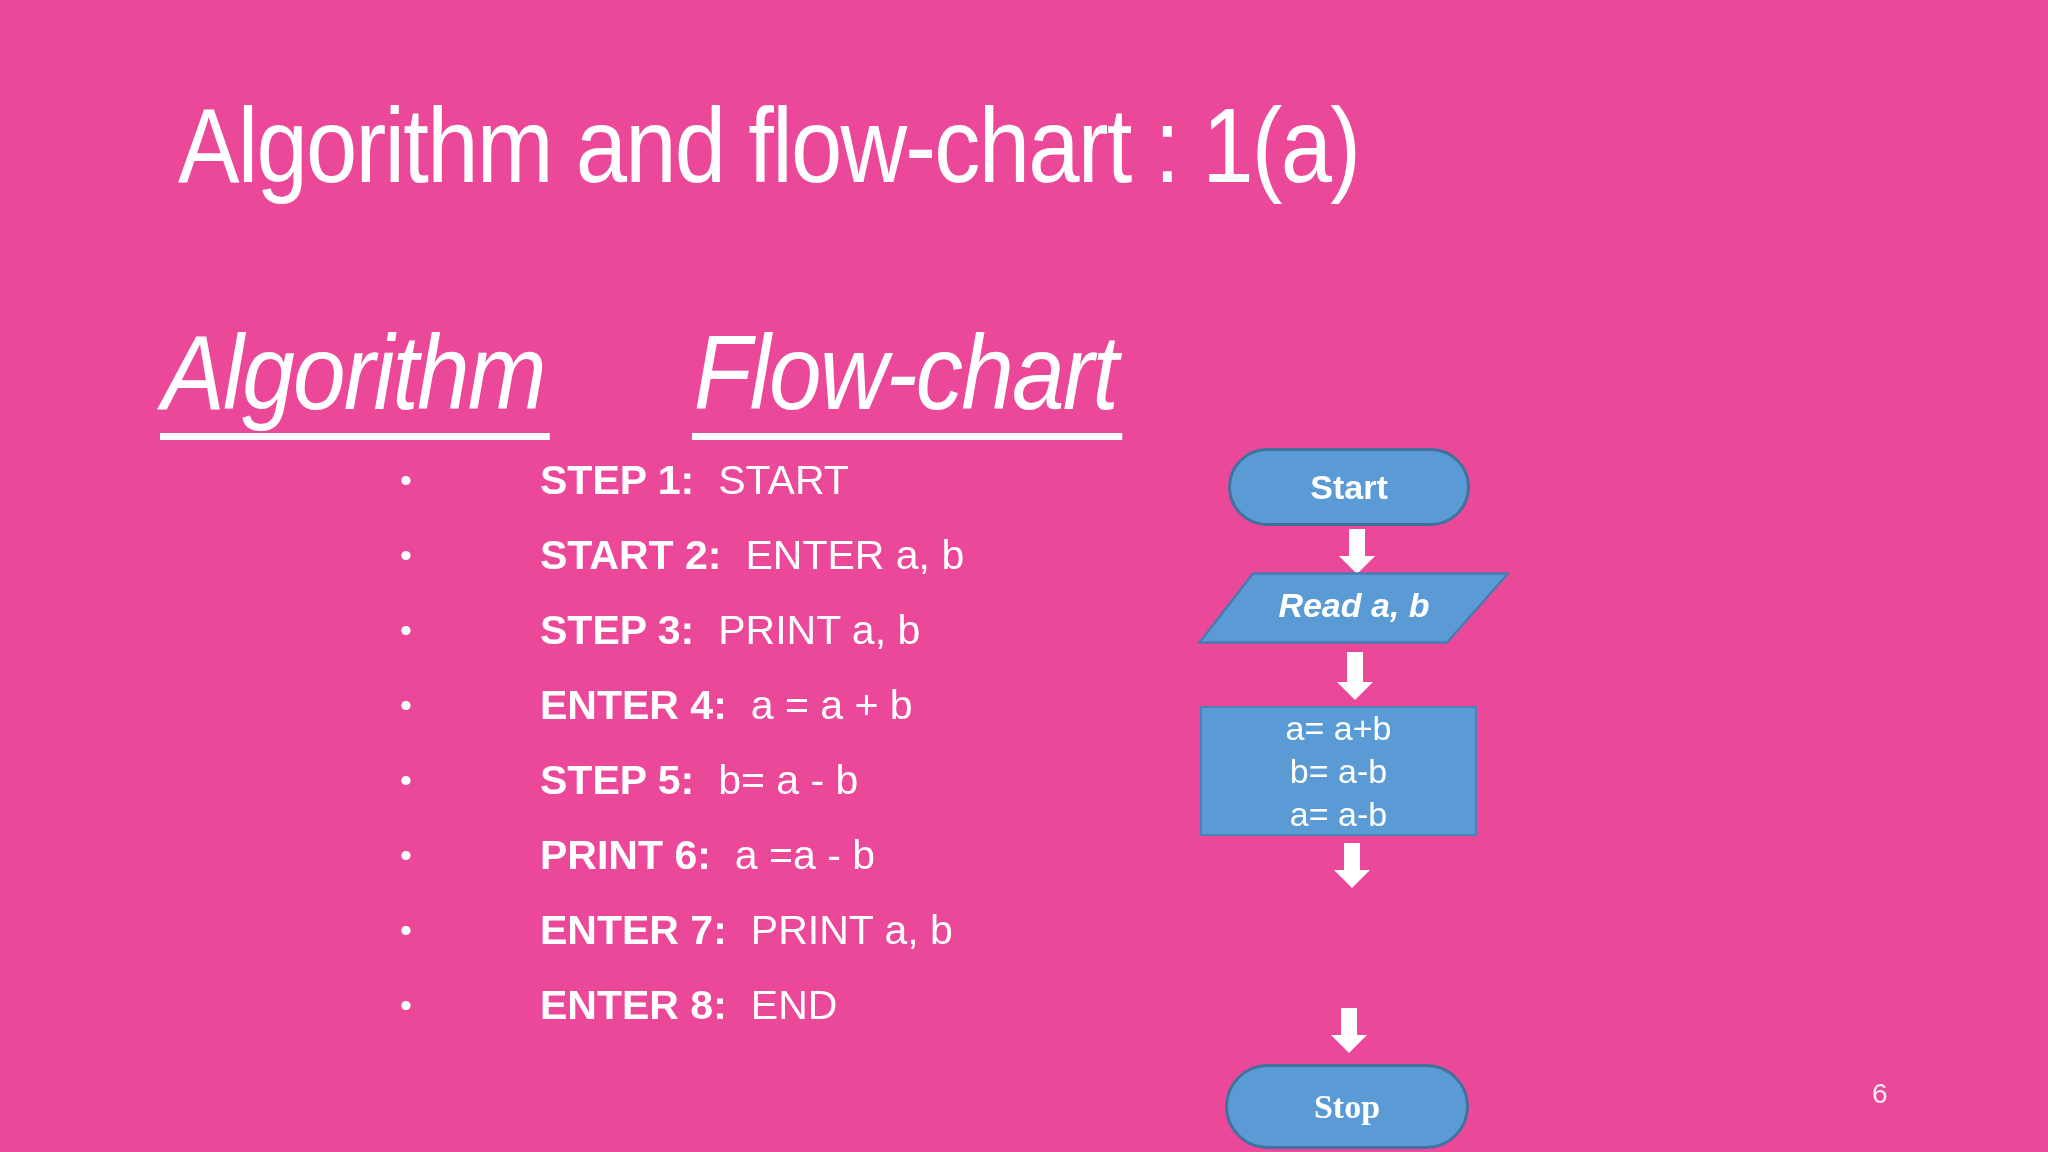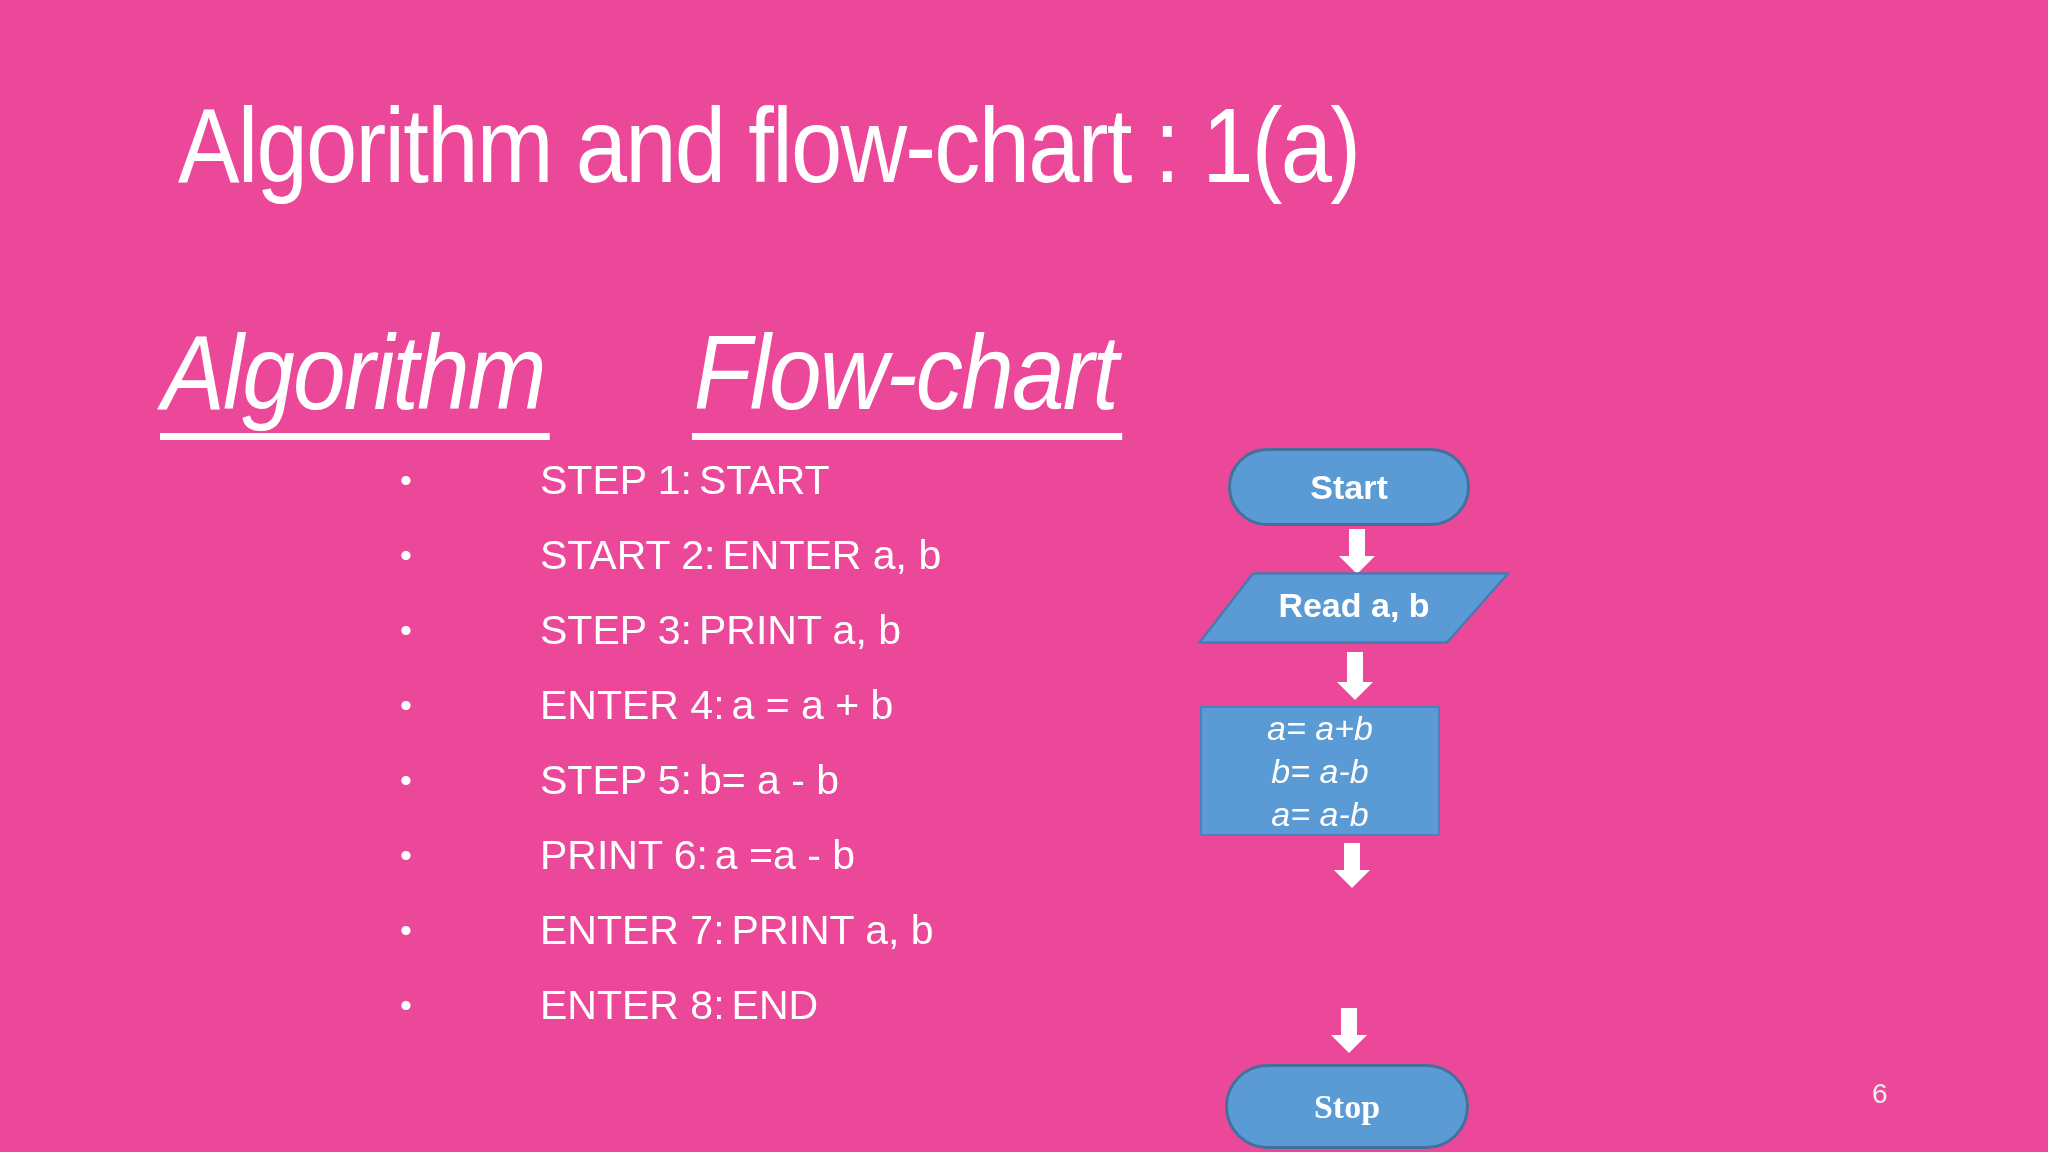--- a/index.html
+++ b/index.html
@@ -55,21 +55,21 @@
     padding-left:140px;
     white-space:nowrap;
   }
   .step .bullet{
     position:absolute;
     left:0;top:0;
     font-size:34px;
     line-height:75px;
     color:#ffffff;
   }
-  .step .step-label{font-weight:400;margin-right:7px;}
+  .step .step-label{font-weight:700;margin-right:24px;}
   .step .step-text{font-weight:400;}
   
   .node-label{
     position:absolute;
     left:0;top:0;width:100%;height:100%;
     display:flex;align-items:center;justify-content:center;
     font-weight:700;
     font-size:34px;
     color:#ffffff;
     white-space:nowrap;
@@ -78,30 +78,30 @@
     position:absolute;
     background:#5b9bd5;
     border:3px solid #41719c;
     border-radius:44px;
     box-sizing:border-box;
   }
   .terminator.start{left:1228px;top:448px;width:242px;height:78px;}
   .terminator.stop{left:1225px;top:1064px;width:244px;height:85px;font-family:Liberation Serif, serif;}
   .io-shape{position:absolute;}
   .io-shape svg{position:absolute;left:0;top:0;}
-  .io-read{left:1198px;top:572px;width:312px;height:66px;}
+  .io-read{left:1198px;top:572px;width:312px;height:66px;font-style:italic;}
   .io-write{left:1178px;top:900px;width:330px;height:64px;}
   .process-rect{
     position:absolute;
-    left:1200px;top:706px;width:240px;height:130px;
+    left:1200px;top:706px;width:277px;height:130px;
     background:#5b9bd5;
     border:2px solid #4d81b8;
     box-sizing:border-box;
     display:flex;flex-direction:column;
-    align-items:center;justify-content:center;font-style:italic;
+    align-items:center;justify-content:center;
   }
   .process-line{
     font-size:34px;
     font-weight:400;
     line-height:43px;
     color:#ffffff;
     white-space:nowrap;
   }
   .arrow{
     position:absolute;

